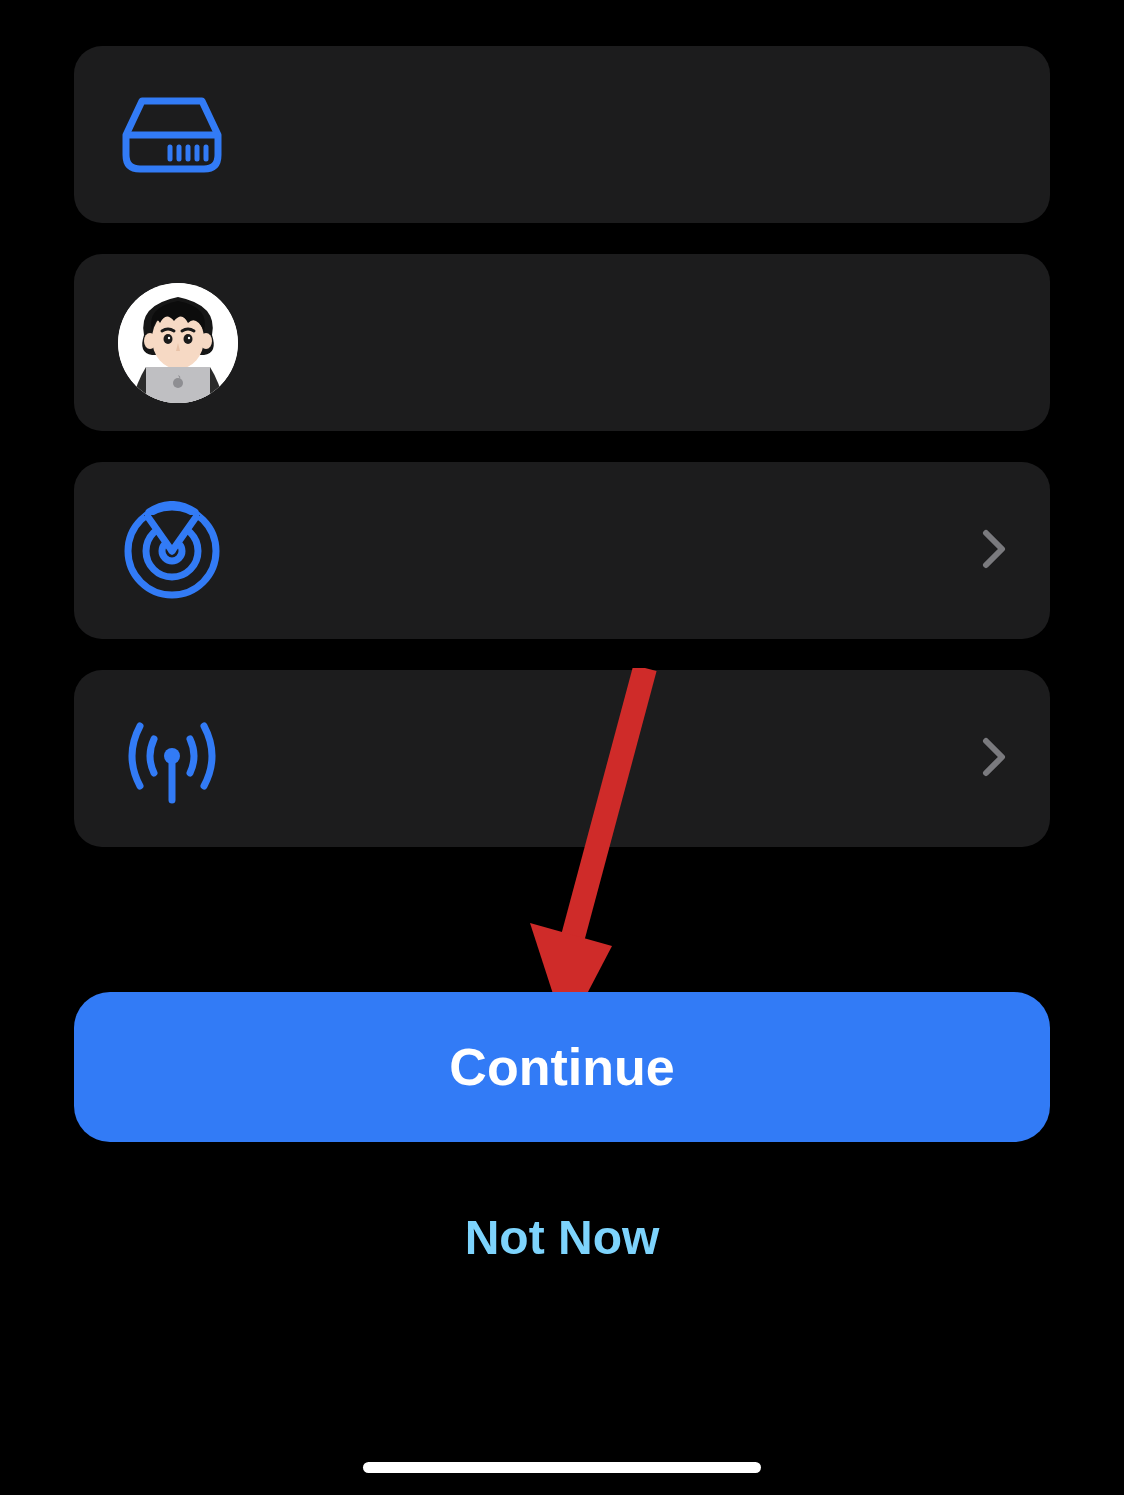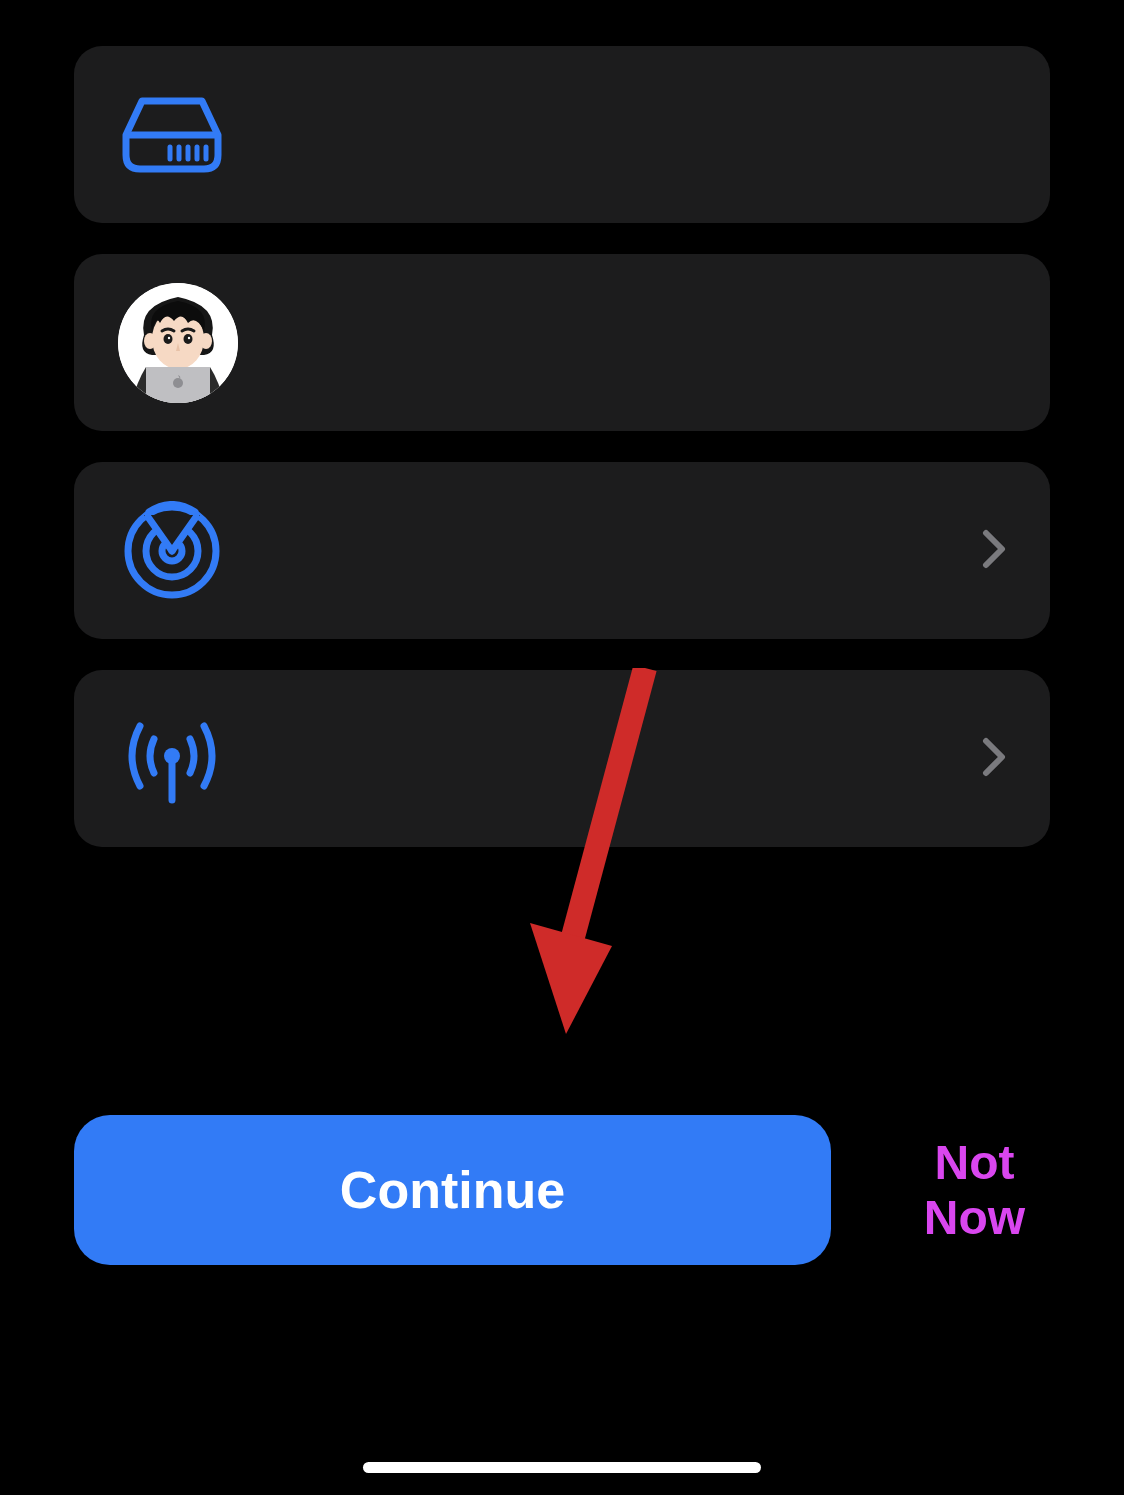--- a/index.html
+++ b/index.html
@@ -57,39 +57,39 @@
       display: flex;
       align-items: flex-end;
       justify-content: center;
     }
     .buttons-area {
       position: absolute;
       bottom: 230px;
       left: 74px;
       right: 74px;
       display: flex;
-      flex-direction: row;
+      flex-direction: column;
       align-items: center;
       gap: 68px;
     }
     .continue-btn {
       width: 100%;
       height: 150px;
       background: #327bf6;
       border: none;
       border-radius: 36px;
       color: #ffffff;
       font-size: 52px;
       font-weight: 600;
       cursor: pointer;
     }
     .not-now-btn {
       background: none;
       border: none;
-      color: #d946ef;
+      color: #7dd3fc;
       font-size: 48px;
       font-weight: 600;
       cursor: pointer;
     }
     .home-indicator {
       position: absolute;
       bottom: 22px;
       left: 50%;
       transform: translateX(-50%);
       width: 398px;

